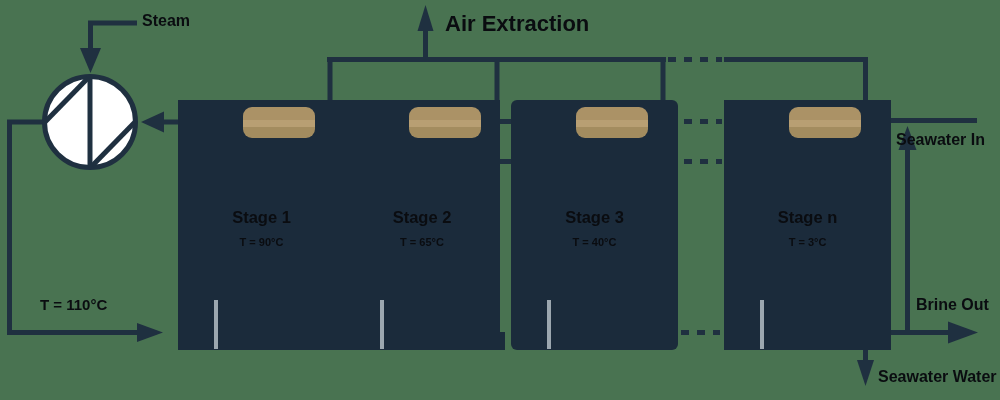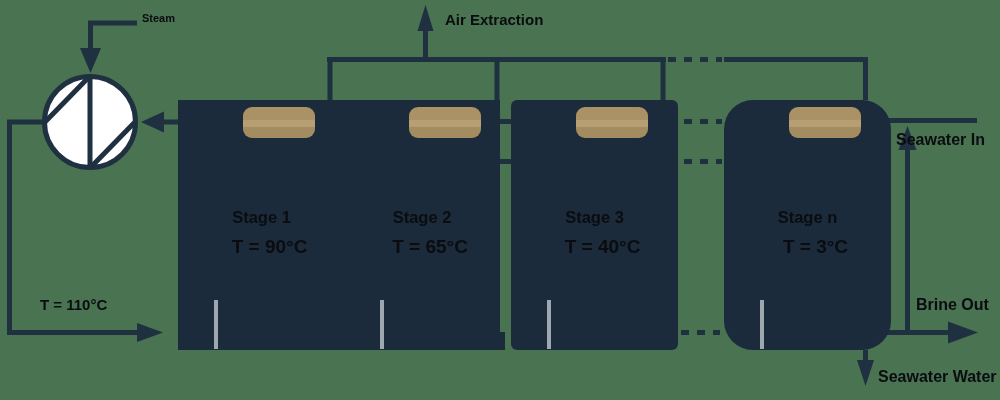--- a/index.html
+++ b/index.html
@@ -42,28 +42,28 @@
   }
   .weir {
     position:absolute; left:36px; top:200px; width:4px; height:49px;
     background: var(--weir-gray);
   }
   .stage-name, .stage-temp {
     position:absolute; left:0; width:100%; text-align:center;
     color: var(--label-text); font-weight:bold;
   }
   .stage-name { top:108px; font-size:16.5px; }
-  .stage-temp { top:136px; font-size:19px;margin-left:8px; }
+  .stage-temp { top:136px; font-size:11px; }
 
   .lbl {
     position:absolute; color: var(--label-text);
     font-weight:bold; font-size:16px; white-space:nowrap;
   }
-  .lbl-steam        { left:142px; top:12px;  font-size:11px; }
-  .lbl-air          { left:445px; top:11px;  font-size:15px; }
+  .lbl-steam        { left:142px; top:12px;  font-size:16px; }
+  .lbl-air          { left:445px; top:11px;  font-size:22px; }
   .lbl-seawater     { left:896px; top:95px;margin-top:36px;  }
   .lbl-brine        { left:916px; top:296px; }
   .lbl-product      { left:878px; top:368px; }
   .lbl-heater-temp  { left:40px;  top:296px; font-size:15px; }
 </style>
 </head>
 <body>
 
 <div class="canvas">
 
@@ -151,21 +151,21 @@
     <div class="stage-temp">T = 65°C</div>
   </div>
 
   <div class="stage" style="left:511px;border-radius:6px;">
     <div class="condenser"></div>
     <div class="weir"></div>
     <div class="stage-name">Stage 3</div>
     <div class="stage-temp">T = 40°C</div>
   </div>
 
-  <div class="stage" style="left:724px;border-radius:29px;">
+  <div class="stage" style="left:724px;">
     <div class="condenser"></div>
     <div class="weir"></div>
     <div class="stage-name">Stage n</div>
     <div class="stage-temp">T = 3°C</div>
   </div>
 
   <span class="lbl lbl-steam">Steam</span>
   <span class="lbl lbl-air">Air Extraction</span>
   <span class="lbl lbl-seawater">Seawater In</span>
   <span class="lbl lbl-brine">Brine Out</span>

